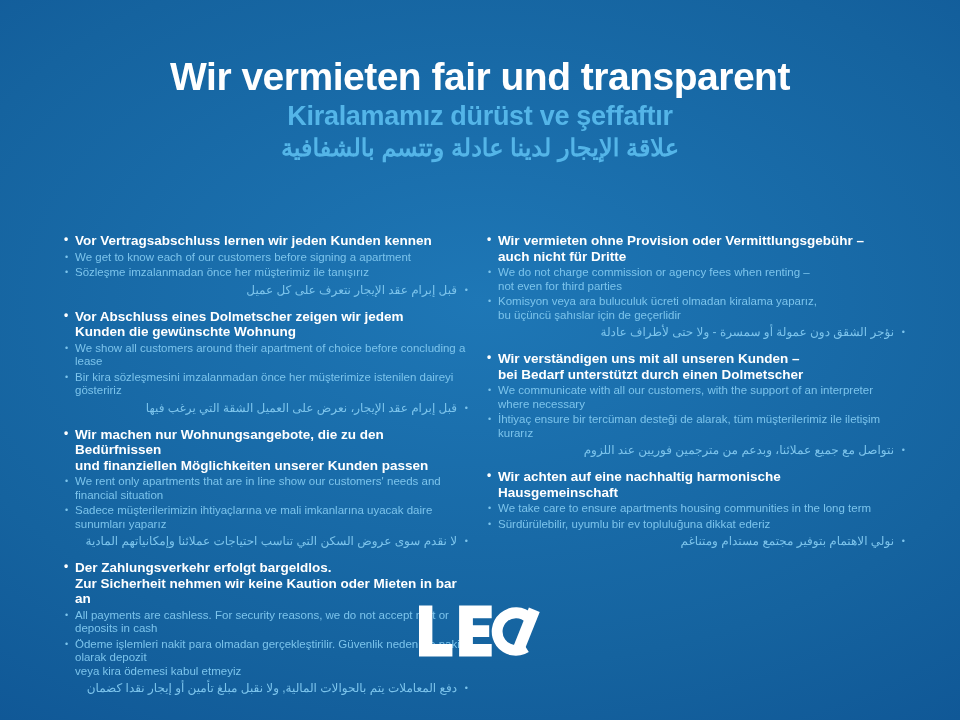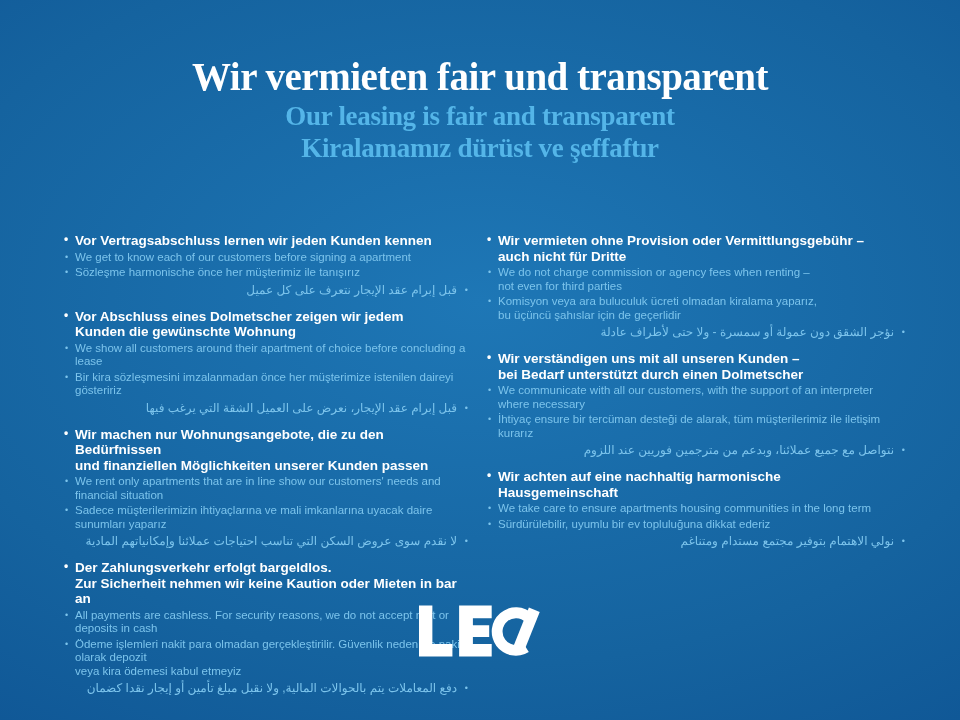--- a/index.html
+++ b/index.html
@@ -3,21 +3,21 @@
 <meta charset="utf-8">
 <style>
   html,body { margin:0; padding:0; background:#333; }
   .poster {
     position:relative; width:960px; height:720px; overflow:hidden;
     background: radial-gradient(140% 120% at 50% 42%, #1e77b6 0%, #15639f 42%, #0c4f90 75%, #094883 100%);
     font-family:"Liberation Sans", sans-serif;
     -webkit-font-smoothing:antialiased;
   }
   
-  .header { position:absolute; top:54px; left:0; width:100%; text-align:center;font-family:Liberation Serif, serif; }
+  .header { position:absolute; top:54px; left:0; width:100%; text-align:center; }
   .title  { color:#ffffff; font-size:39px; font-weight:bold; letter-spacing:-0.5px; line-height:46px; }
   .sub    { color:#54b5e8; font-size:27px; font-weight:bold; line-height:32px; letter-spacing:-0.3px; }
   .sub-ar { font-size:24px; line-height:31px; letter-spacing:0; }
   
   .columns { position:absolute; top:233px; left:64px; display:flex; gap:17px; }
   .col-left  { width:406px; }
   .col-right { width:420px; }
   .item { margin-bottom:12px; }
   .line { position:relative; }
   .line .t { display:block; white-space:pre-line; }
@@ -31,40 +31,40 @@
   .logo { position:absolute; left:50%; bottom:62px; transform:translateX(-50%); }
   .logo svg { display:block; }
 </style>
 </head>
 <body>
 
 <div class="poster">
 
   <div class="header">
     <div class="title">Wir vermieten fair und transparent</div>
-    <div class="sub">Our leasing is fair and transparent</div>
     <div class="sub">Kiralamamız dürüst ve şeffaftır</div>
+    <div class="sub sub-ar" dir="rtl">علاقة الإيجار لدينا عادلة وتتسم بالشفافية</div>
   </div>
 
   <div class="columns">
 
     <div class="col-left">
 
       <div class="item">
         <div class="line de">
             <span class="b">•</span>
             <span class="t">Vor Vertragsabschluss lernen wir jeden Kunden kennen</span>
           </div>
         <div class="line en">
             <span class="b">•</span>
             <span class="t">We get to know each of our customers before signing a apartment</span>
           </div>
         <div class="line trl">
             <span class="b">•</span>
-            <span class="t">Sözleşme harmonische önce her müşterimiz ile tanışırız</span>
+            <span class="t">Sözleşme imzalanmadan önce her müşterimiz ile tanışırız</span>
           </div>
         <div class="line arl" dir="rtl">
             <span class="b">•</span>
             <span class="t">قبل إبرام عقد الإيجار نتعرف على كل عميل</span>
           </div>
       </div>
 
       <div class="item">
         <div class="line de">
             <span class="b">•</span>

